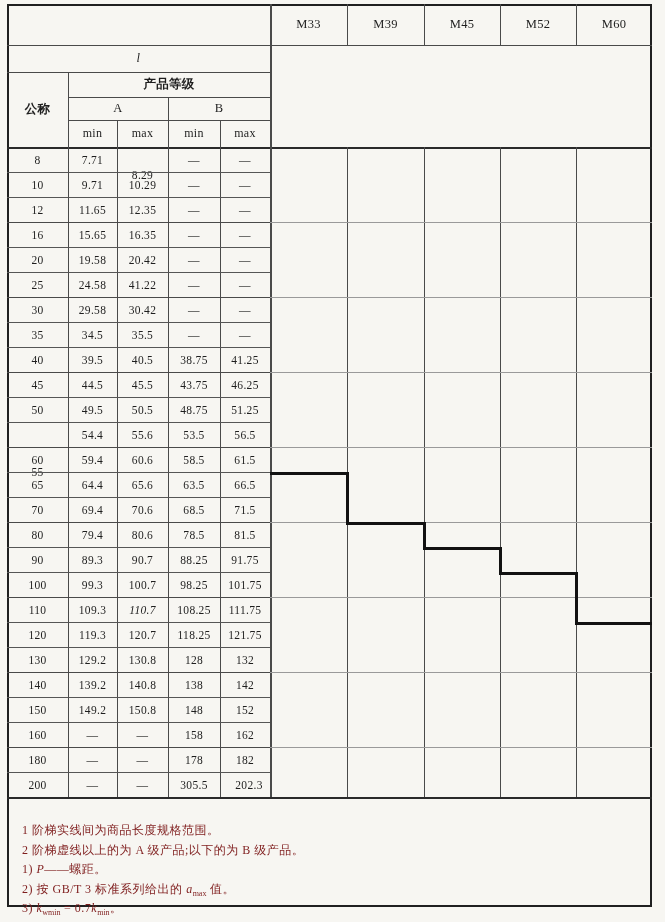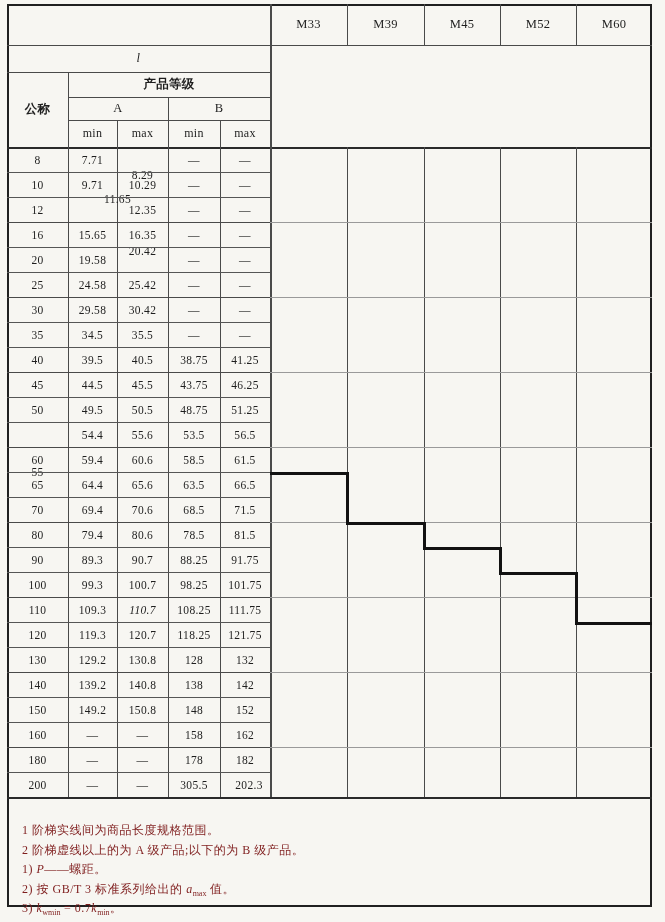--- a/index.html
+++ b/index.html
@@ -82,41 +82,41 @@
       <div class="cell" style="left: 117px; top: 162px; width: 51px; height: 25px;">8.29</div>
       <div class="cell" style="left: 168px; top: 147px; width: 52px; height: 25px;">—</div>
       <div class="cell" style="left: 220px; top: 147px; width: 50px; height: 25px;">—</div>
       <div class="cell" style="left: 7px; top: 172px; width: 61px; height: 25px;">10</div>
       <div class="cell" style="left: 68px; top: 172px; width: 49px; height: 25px;">9.71</div>
       <div class="cell" style="left: 117px; top: 172px; width: 51px; height: 25px;">10.29</div>
       <div class="cell" style="left: 168px; top: 172px; width: 52px; height: 25px;">—</div>
       <div class="cell" style="left: 220px; top: 172px; width: 50px; height: 25px;">—</div>
       <div class="ln" style="left: 7px; top: 172px; width: 263px; height: 1px; background: rgb(86, 86, 86);"></div>
       <div class="cell" style="left: 7px; top: 197px; width: 61px; height: 25px;">12</div>
-      <div class="cell" style="left: 68px; top: 186px; width: 49px; height: 25px; padding-left: 25px;">11.65</div>
+      <div class="cell" style="left: 68px; top: 197px; width: 49px; height: 25px;">11.65</div>
       <div class="cell" style="left: 117px; top: 197px; width: 51px; height: 25px;">12.35</div>
       <div class="cell" style="left: 168px; top: 197px; width: 52px; height: 25px;">—</div>
       <div class="cell" style="left: 220px; top: 197px; width: 50px; height: 25px;">—</div>
       <div class="ln" style="left: 7px; top: 197px; width: 263px; height: 1px; background: rgb(86, 86, 86);"></div>
       <div class="cell" style="left: 7px; top: 222px; width: 61px; height: 25px;">16</div>
       <div class="cell" style="left: 68px; top: 222px; width: 49px; height: 25px;">15.65</div>
       <div class="cell" style="left: 117px; top: 222px; width: 51px; height: 25px;">16.35</div>
       <div class="cell" style="left: 168px; top: 222px; width: 52px; height: 25px;">—</div>
       <div class="cell" style="left: 220px; top: 222px; width: 50px; height: 25px;">—</div>
       <div class="ln" style="left: 7px; top: 222px; width: 263px; height: 1px;"></div>
       <div class="ln light" style="left: 270px; top: 222px; width: 382px; height: 1px;"></div>
       <div class="cell" style="left: 7px; top: 247px; width: 61px; height: 25px;">20</div>
       <div class="cell" style="left: 68px; top: 247px; width: 49px; height: 25px;">19.58</div>
-      <div class="cell" style="left: 117px; top: 238px; width: 51px; height: 25px;">20.42</div>
+      <div class="cell" style="left: 117px; top: 247px; width: 51px; height: 25px;">20.42</div>
       <div class="cell" style="left: 168px; top: 247px; width: 52px; height: 25px;">—</div>
       <div class="cell" style="left: 220px; top: 247px; width: 50px; height: 25px;">—</div>
       <div class="ln" style="left: 7px; top: 247px; width: 263px; height: 1px; background: rgb(86, 86, 86);"></div>
       <div class="cell" style="left: 7px; top: 272px; width: 61px; height: 25px;">25</div>
       <div class="cell" style="left: 68px; top: 272px; width: 49px; height: 25px;">24.58</div>
-      <div class="cell" style="left: 117px; top: 272px; width: 51px; height: 25px;">25.42</div>
+      <div class="cell" style="left: 117px; top: 272px; width: 51px; height: 25px;">41.22</div>
       <div class="cell" style="left: 168px; top: 272px; width: 52px; height: 25px;">—</div>
       <div class="cell" style="left: 220px; top: 272px; width: 50px; height: 25px;">—</div>
       <div class="ln" style="left: 7px; top: 272px; width: 263px; height: 1px; background: rgb(86, 86, 86);"></div>
       <div class="cell" style="left: 7px; top: 297px; width: 61px; height: 25px;">30</div>
       <div class="cell" style="left: 68px; top: 297px; width: 49px; height: 25px;">29.58</div>
       <div class="cell" style="left: 117px; top: 297px; width: 51px; height: 25px;">30.42</div>
       <div class="cell" style="left: 168px; top: 297px; width: 52px; height: 25px;">—</div>
       <div class="cell" style="left: 220px; top: 297px; width: 50px; height: 25px;">—</div>
       <div class="ln" style="left: 7px; top: 297px; width: 263px; height: 1px;"></div>
       <div class="ln light" style="left: 270px; top: 297px; width: 382px; height: 1px;"></div>

